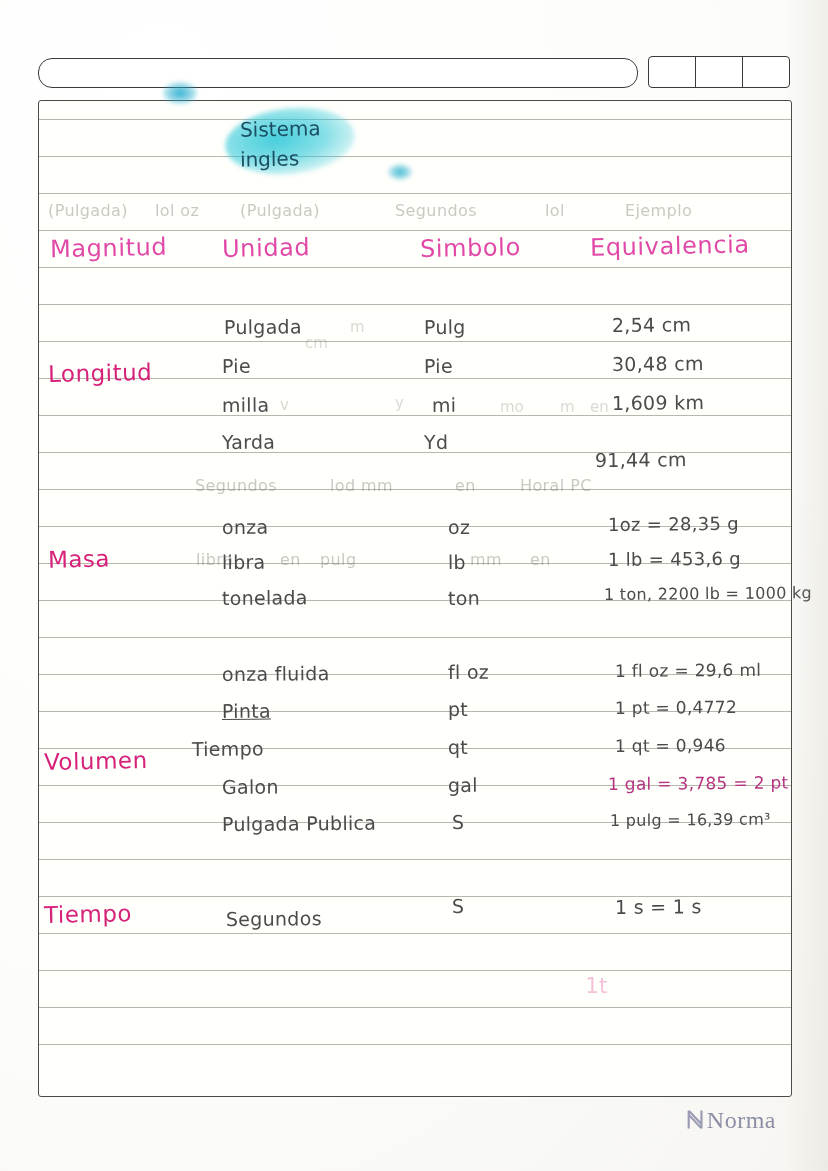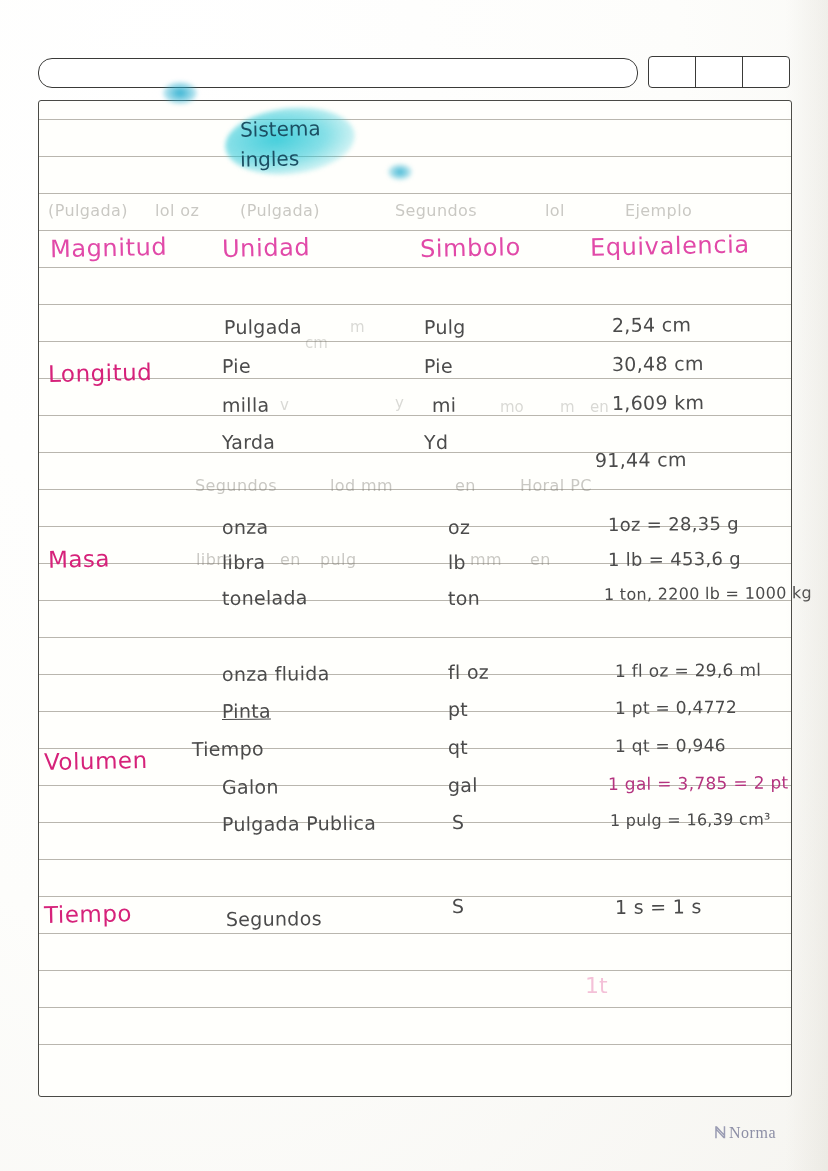--- a/index.html
+++ b/index.html
@@ -167,24 +167,24 @@
   .blob-dot2 {
     top: 164px; left: 388px;
     width: 24px; height: 16px;
     background: radial-gradient(ellipse at 50% 50%,
        rgba(30,170,205,0.85) 0%, rgba(30,170,205,0.2) 70%, rgba(30,170,205,0) 100%);
   }
 
   
   .brand {
     position: absolute;
-    bottom: 28px;
+    bottom: 36px;
     right: 52px;
     font-family: "Liberation Serif", serif;
-    font-size: 16px;
+    font-size: 24px;
     color: #8d8fa6;
     letter-spacing: 0.5px;
   }
   .brand .mark {
     display: inline-block;
     margin-right: 2px;
     color: #9a9cb3;
     font-weight: bold;
   }
 

